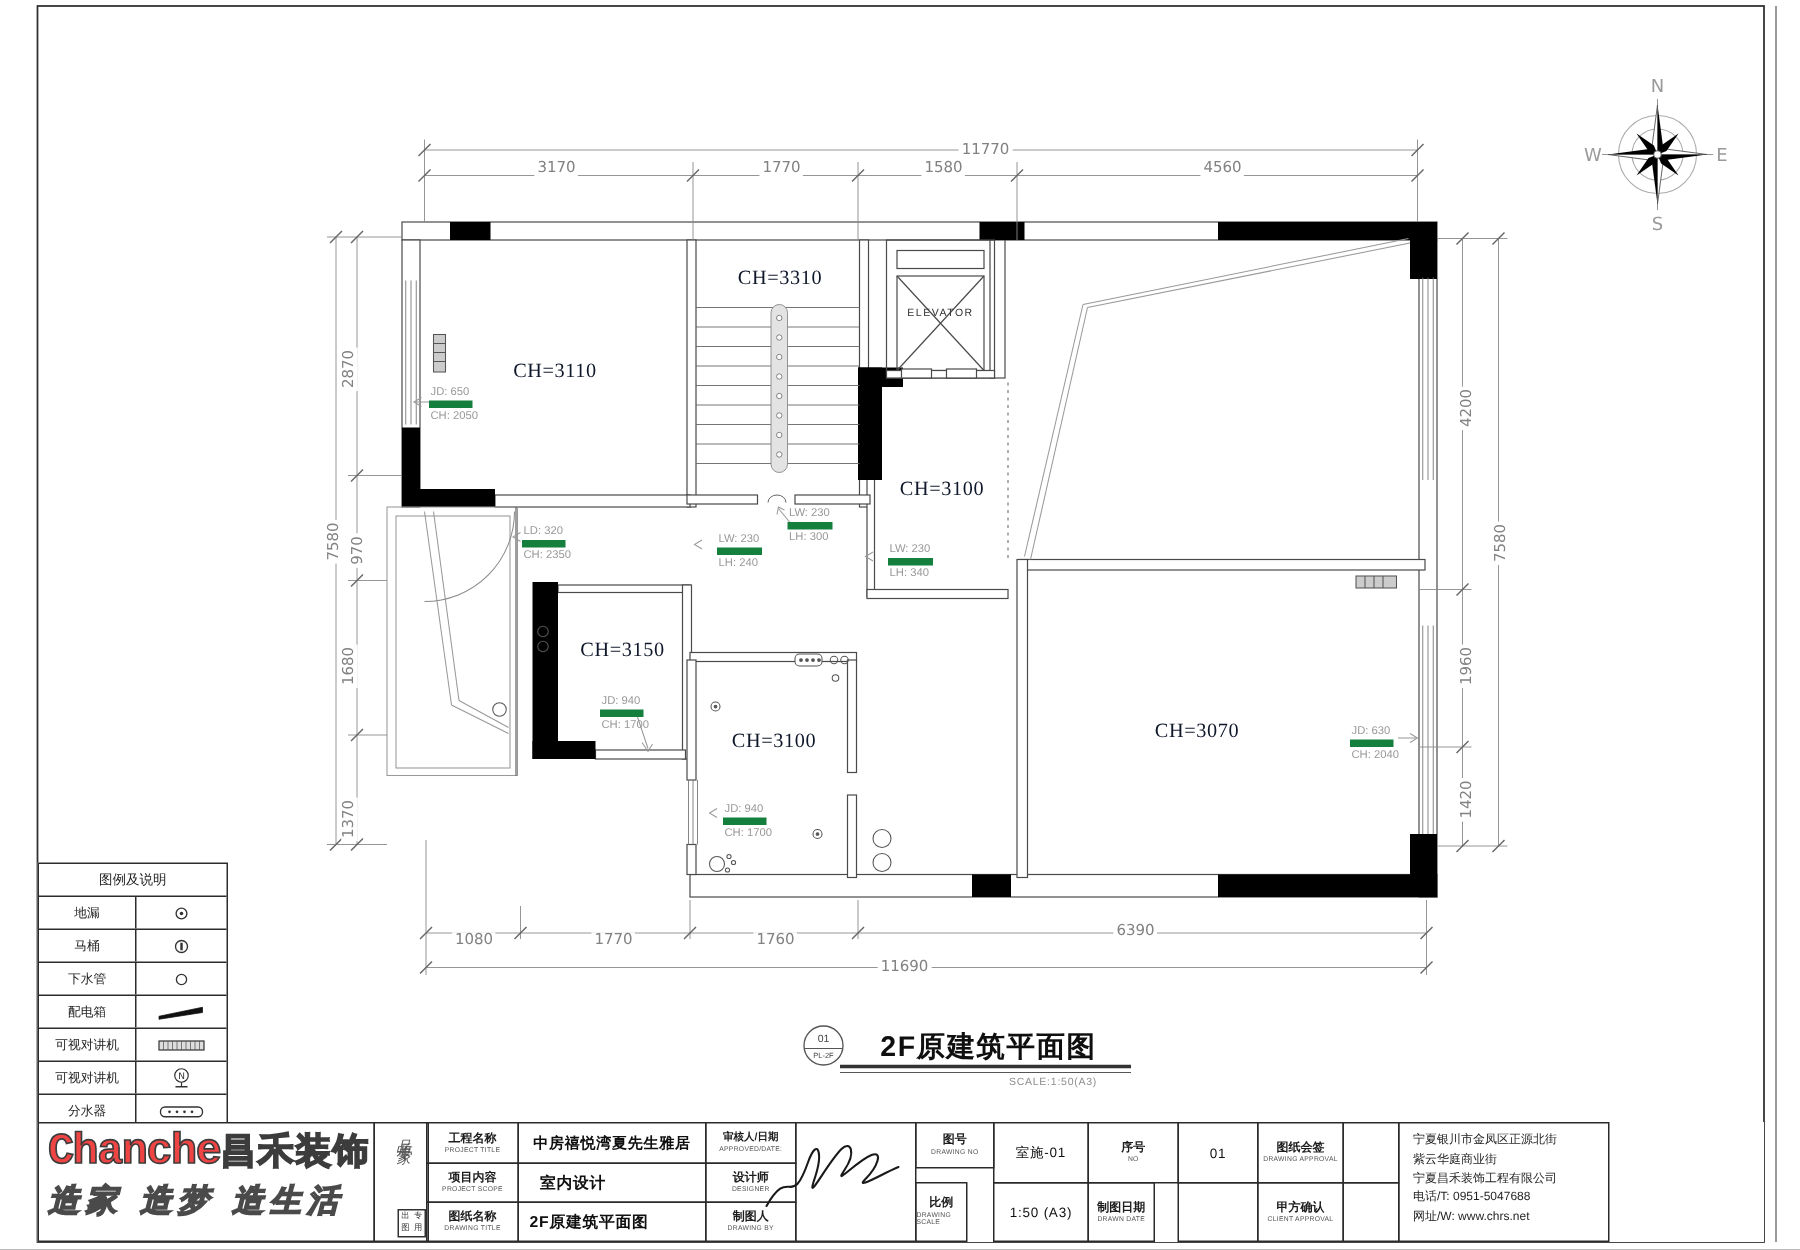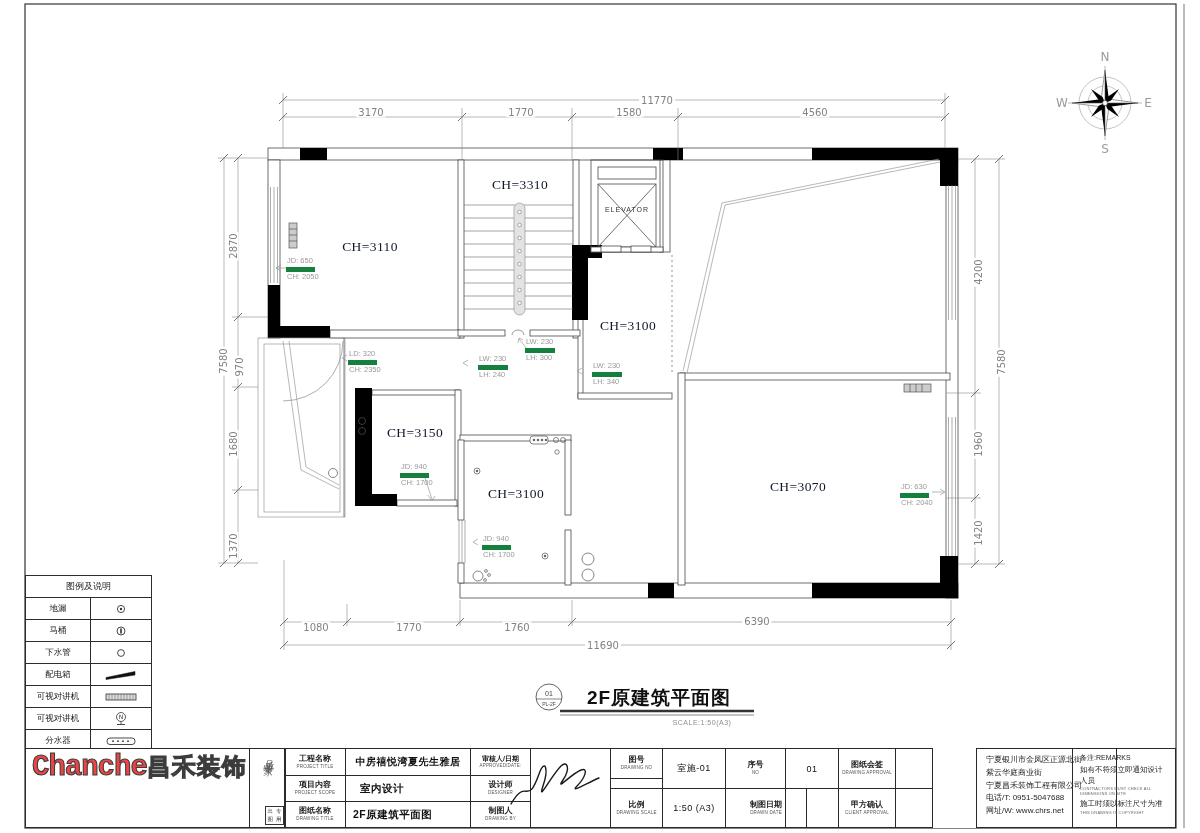--- a/index.html
+++ b/index.html
@@ -466,20 +466,21 @@
         </div>
     </div>
   </div>
 
   <div class="tblock">
 
     <div class="tb-cell tb-left" style="left:0;top:0;width:225px;height:80px;border-width:1.5px;padding:2px 6px">
       <div style="white-space:nowrap">
         <span class="logo-en">Chanche</span><span class="logo-cn">昌禾装饰</span>
       </div>
+      <div class="logo-slogan">造家 造梦 造生活</div>
     </div>
 
     <div class="tb-cell" style="left:224px;top:0;width:37px;height:80px;justify-content:flex-start">
       <div class="vmotto">品质专家</div>
       <div class="stamp">
         <span>出图</span>
         <span>专用</span>
       </div>
     </div>
 
@@ -518,36 +519,36 @@
       <span class="tb-lab">制图人</span>
       <span class="tb-lab-en">DRAWING BY</span>
     </div>
 
     <div class="tb-cell" style="left:505px;top:0;width:81px;height:80px"></div>
 
     <div class="tb-cell" style="left:585px;top:0;width:53px;height:31px">
       <span class="tb-lab">图号</span>
       <span class="tb-lab-en">DRAWING NO</span>
     </div>
-    <div class="tb-cell" style="left:585px;top:40px;width:53px;height:40px">
+    <div class="tb-cell" style="left:585px;top:40px;width:35px;height:40px">
       <span class="tb-lab">比例</span>
       <span class="tb-lab-en">DRAWING SCALE</span>
     </div>
     <div class="tb-cell" style="left:637px;top:0;width:64px;height:41px">
       <span class="tb-val" style="font-weight:normal;font-size:9px">室施-01</span>
     </div>
     <div class="tb-cell" style="left:637px;top:40px;width:64px;height:40px">
       <span class="tb-val" style="font-weight:normal;font-size:9px">1:50 (A3)</span>
     </div>
 
     <div class="tb-cell" style="left:700px;top:0;width:61px;height:41px">
       <span class="tb-lab">序号</span>
       <span class="tb-lab-en">NO</span>
     </div>
-    <div class="tb-cell" style="left:700px;top:40px;width:82px;height:40px">
+    <div class="tb-cell" style="left:700px;top:40px;width:45px;height:40px">
       <span class="tb-lab">制图日期</span>
       <span class="tb-lab-en">DRAWN DATE</span>
     </div>
     <div class="tb-cell" style="left:760px;top:0;width:54px;height:41px">
       <span class="tb-val" style="font-weight:normal;font-size:9px">01</span>
     </div>
     <div class="tb-cell" style="left:760px;top:40px;width:54px;height:40px">
       <span class="tb-val" style="font-weight:normal;font-size:9px"></span>
     </div>
 
@@ -555,38 +556,29 @@
       <span class="tb-lab">图纸会签</span>
       <span class="tb-lab-en">DRAWING APPROVAL</span>
     </div>
     <div class="tb-cell" style="left:813px;top:40px;width:58px;height:40px">
       <span class="tb-lab">甲方确认</span>
       <span class="tb-lab-en">CLIENT APPROVAL</span>
     </div>
     <div class="tb-cell" style="left:870px;top:0;width:38px;height:41px"></div>
     <div class="tb-cell" style="left:870px;top:40px;width:38px;height:40px"></div>
 
-    <div class="tb-cell" style="left:951px;top:0;width:141px;height:80px;justify-content:flex-start">
+    <div class="tb-cell" style="left:907px;top:0;width:141px;height:80px;justify-content:flex-start">
       <div class="company">
         <div>宁夏银川市金凤区正源北街</div>
         <div>紫云华庭商业街</div>
         <div>宁夏昌禾装饰工程有限公司</div>
         <div>电话/T: 0951-5047688</div>
         <div>网址/W: www.chrs.net</div>
       </div>
     </div>
 
-    <div class="tb-cell" style="left:1047px;top:0;width:104px;height:80px;border-width:1.5px;justify-content:flex-start">
-      <div class="remarks">
-        <div class="tt">备注:REMARKS</div>
-        <div style="margin-top:3px">如有不符须立即通知设计人员</div>
-        <div class="en">CONTRACTORS MUST CHECK ALL DIMENSIONS ON SITE</div>
-        <div style="margin-top:3px">施工时须以标注尺寸为准</div>
-        <div class="en">THIS DRAWING IS COPYRIGHT</div>
-      </div>
-    </div>
   </div>
 
   <svg style="position:absolute;left:505px;top:752px;z-index:5" width="120" height="72">
     <path d="M6,52 C22,24 22,56 34,22 C40,6 44,16 38,34 C32,52 46,24 56,14 C62,8 66,16 58,28 C50,40 66,22 76,18 C84,15 80,26 72,34 C64,42 84,30 94,26" fill="none" stroke="#1a1a1a" stroke-width="1.4" stroke-linecap="round"></path>
   </svg>
 
 </div>
 
 </body></html>

